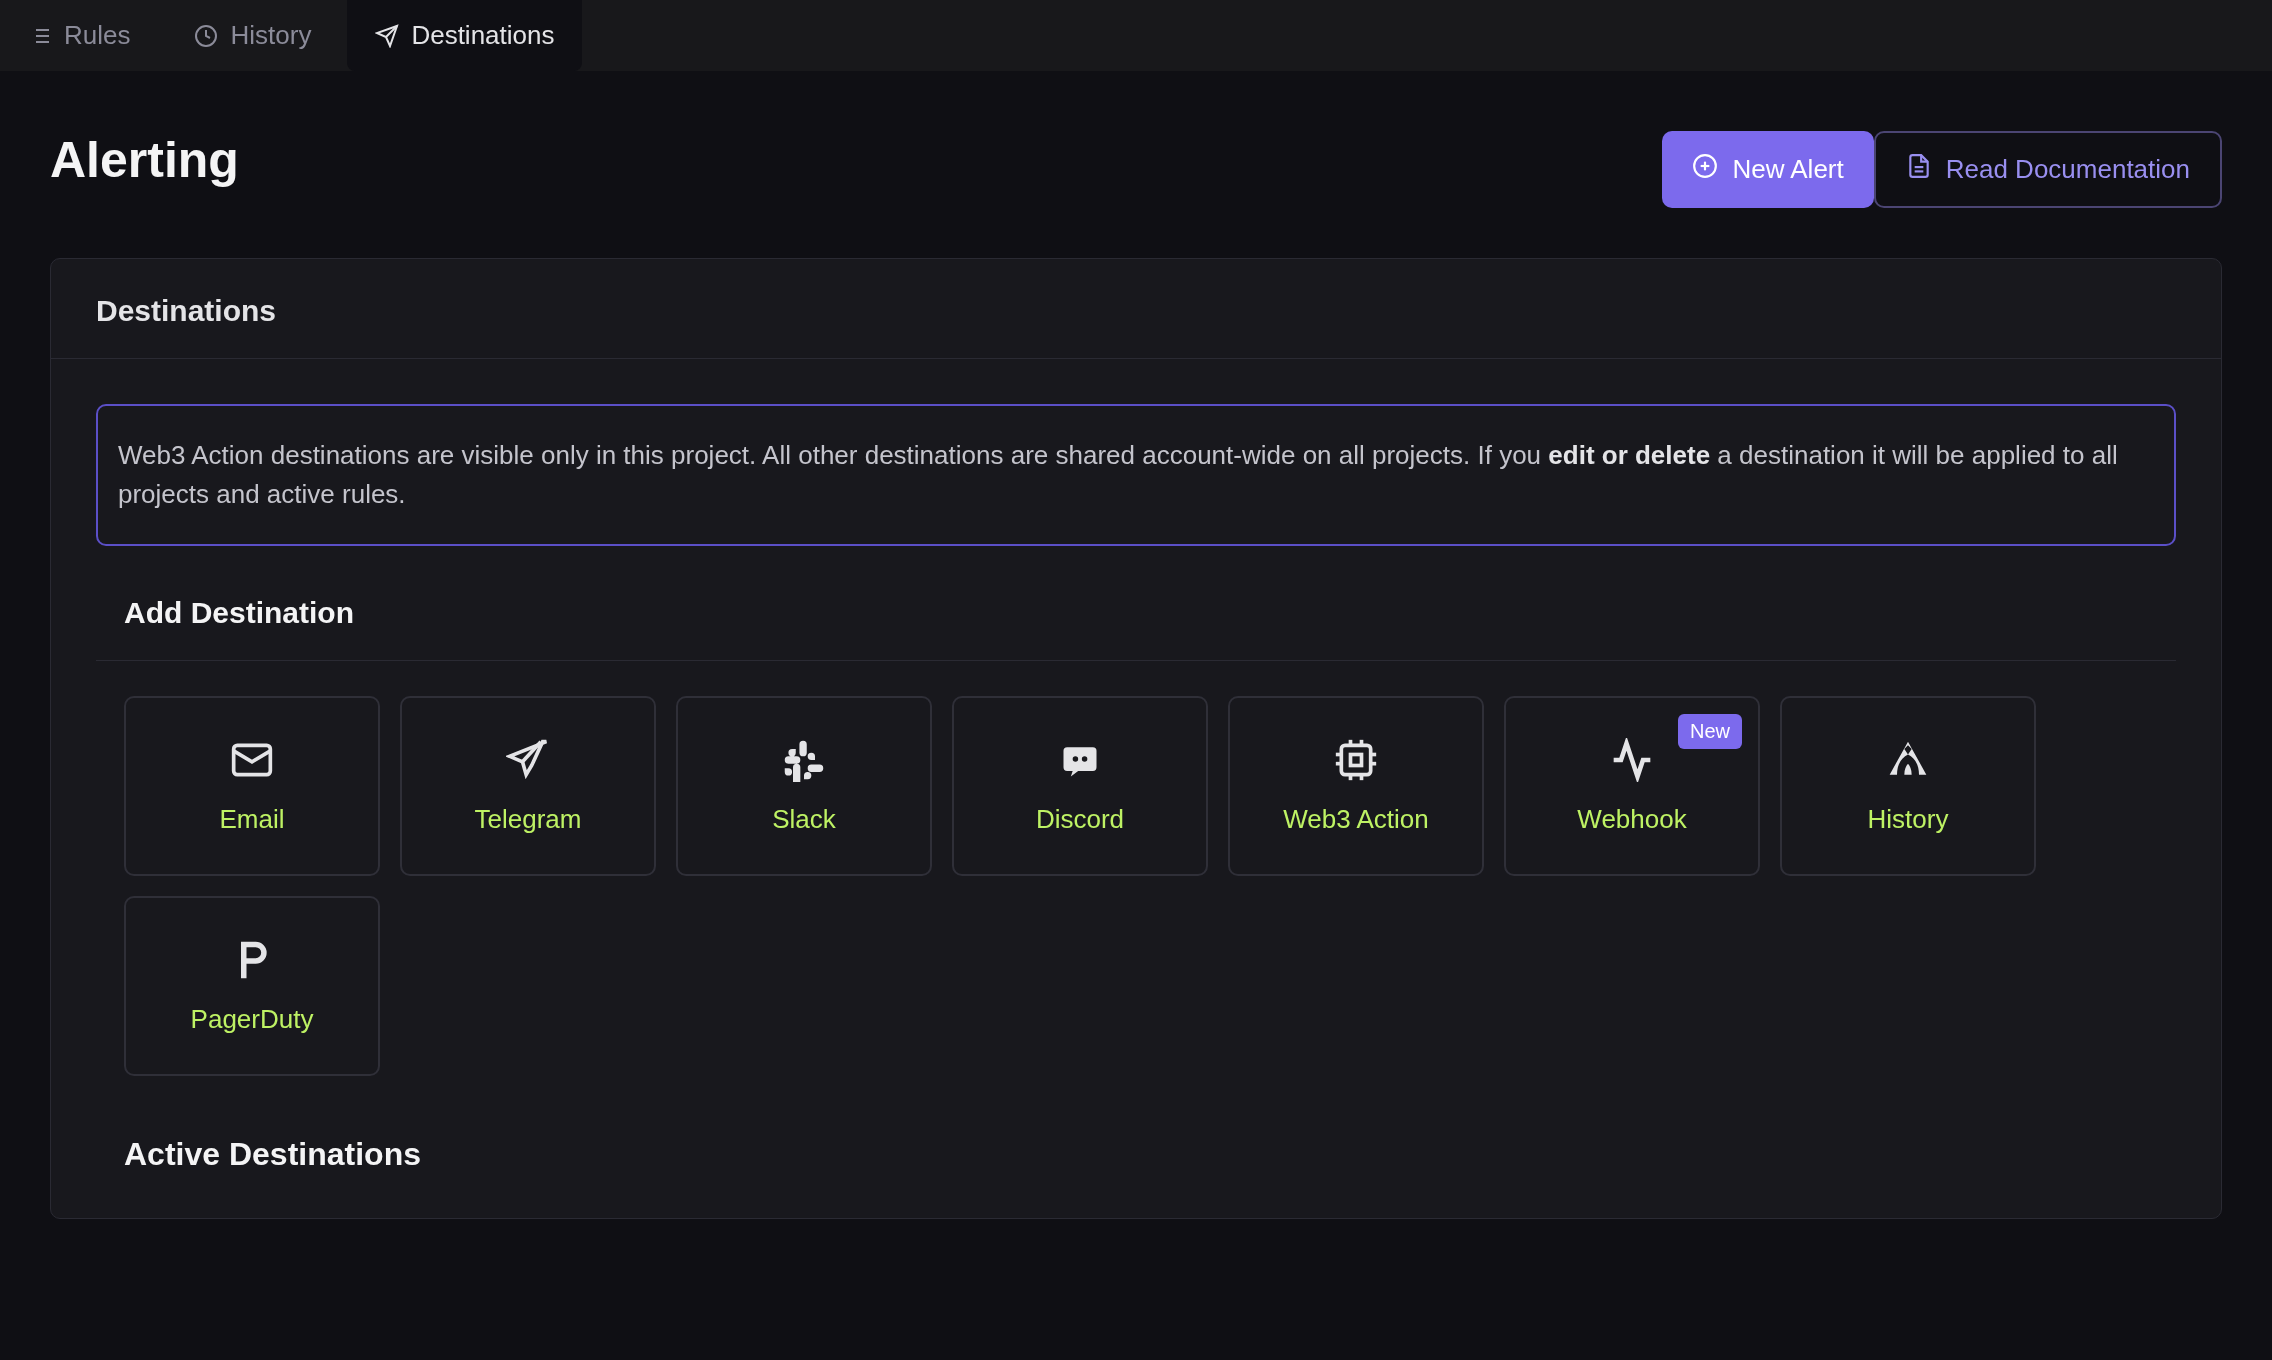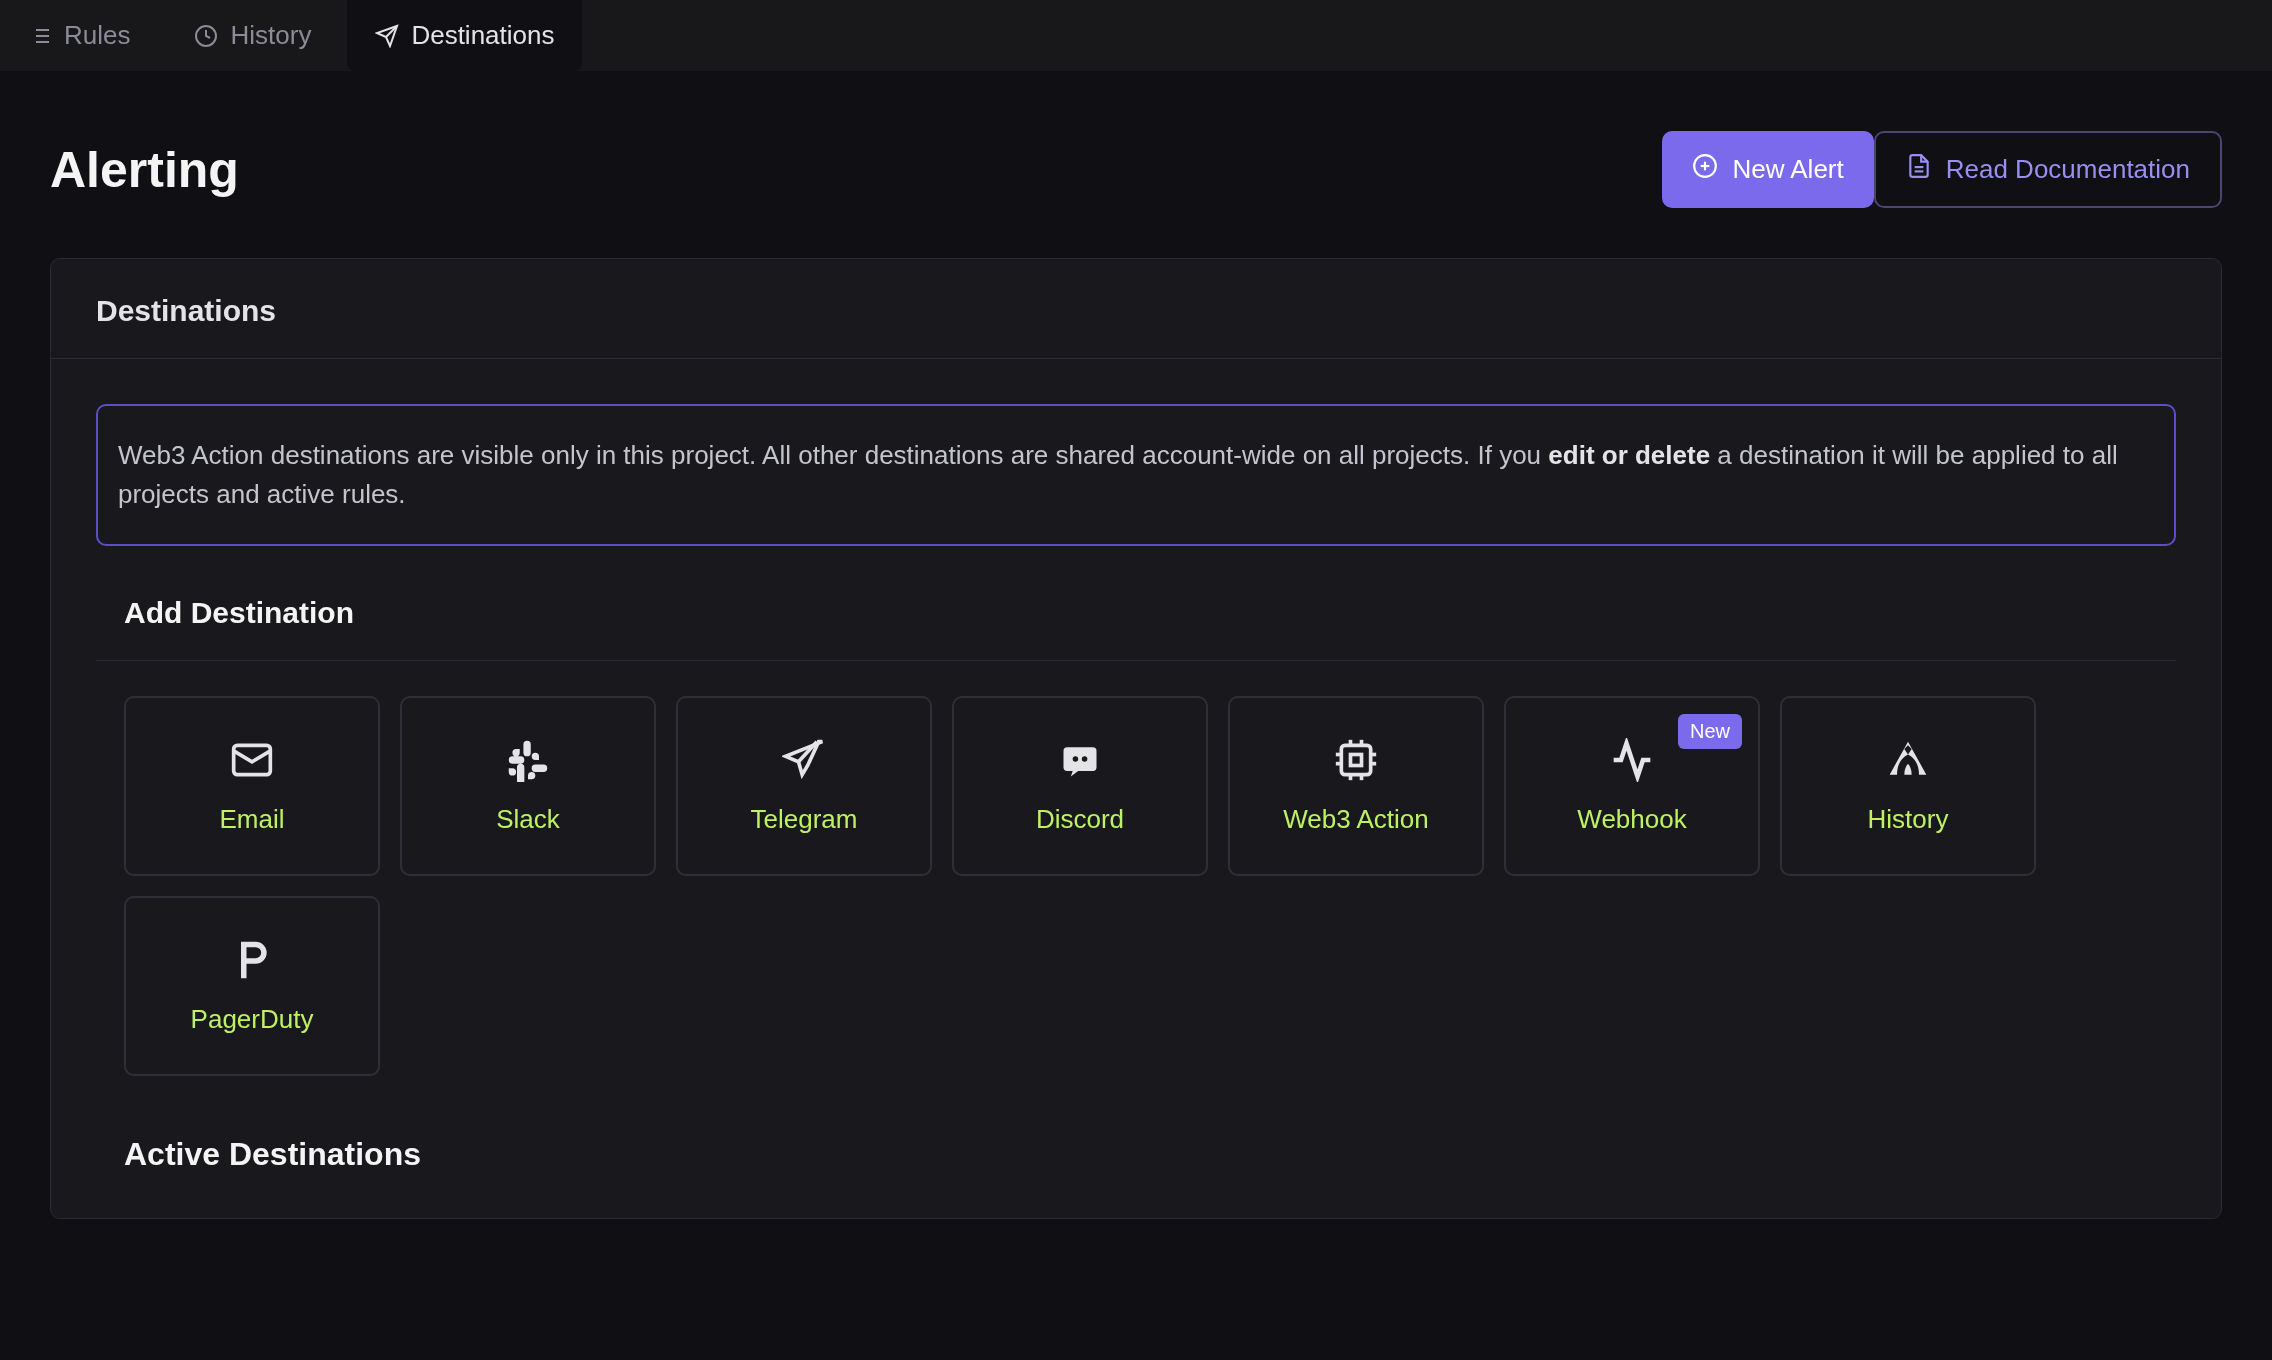--- a/index.html
+++ b/index.html
@@ -41,21 +41,21 @@
       display: flex;
       align-items: center;
       justify-content: center;
     }
     .page-content {
       padding: 60px 50px;
     }
     .header-row {
       display: flex;
       justify-content: space-between;
-      align-items: center;
+      align-items: flex-start;
       margin-bottom: 50px;
     }
     .page-title {
       font-size: 50px;
       font-weight: 700;
       color: #f4f4f5;
     }
     .header-buttons {
       display: flex;
     }
@@ -252,34 +252,34 @@
           <span class="dest-icon">
             <svg width="44" height="44" viewBox="0 0 24 24" fill="none" stroke="currentColor" stroke-width="2">
                 <rect x="2" y="4" width="20" height="16" rx="2"></rect>
                 <polyline points="2,7 12,13 22,7"></polyline>
               </svg>
           </span>
           <span class="dest-label">Email</span>
         </div>
         <div class="dest-card">
           <span class="dest-icon">
-            <svg width="44" height="44" viewBox="0 0 24 24" fill="currentColor">
-                <path d="M5.5 10a2 2 0 1 1 0-4h2v2a2 2 0 0 1-2 2zm4-2V3.5a2 2 0 1 1 4 0V8a2 2 0 0 1-4 0zm4.5 2a2 2 0 1 1 4 0v2h-2a2 2 0 0 1-2-2zm2 4.5h4.5a2 2 0 1 1 0 4H16a2 2 0 0 1 0-4zm-2 4a2 2 0 1 1 0 4h-2v-2a2 2 0 0 1 2-2zm-4 2v4.5a2 2 0 1 1-4 0V16a2 2 0 0 1 4 0zm-4.5-2a2 2 0 1 1-4 0v-2h2a2 2 0 0 1 2 2zm-2-4.5H3.5a2 2 0 1 1 0-4H8a2 2 0 0 1 0 4z"></path>
-              </svg>
-          </span>
-          <span class="dest-label">Slack</span>
-        </div>
-        <div class="dest-card">
-          <span class="dest-icon">
             <svg width="44" height="44" viewBox="0 0 24 24" fill="none" stroke="currentColor" stroke-width="2">
                 <path d="M22 2L2 10l7 3 2 7 3-5 6-13z"></path>
                 <path d="M9 13l10-11"></path>
               </svg>
           </span>
           <span class="dest-label">Telegram</span>
+        </div>
+        <div class="dest-card">
+          <span class="dest-icon">
+            <svg width="44" height="44" viewBox="0 0 24 24" fill="currentColor">
+                <path d="M5.5 10a2 2 0 1 1 0-4h2v2a2 2 0 0 1-2 2zm4-2V3.5a2 2 0 1 1 4 0V8a2 2 0 0 1-4 0zm4.5 2a2 2 0 1 1 4 0v2h-2a2 2 0 0 1-2-2zm2 4.5h4.5a2 2 0 1 1 0 4H16a2 2 0 0 1 0-4zm-2 4a2 2 0 1 1 0 4h-2v-2a2 2 0 0 1 2-2zm-4 2v4.5a2 2 0 1 1-4 0V16a2 2 0 0 1 4 0zm-4.5-2a2 2 0 1 1-4 0v-2h2a2 2 0 0 1 2 2zm-2-4.5H3.5a2 2 0 1 1 0-4H8a2 2 0 0 1 0 4z"></path>
+              </svg>
+          </span>
+          <span class="dest-label">Slack</span>
         </div>
         <div class="dest-card">
           <span class="dest-icon">
             <svg width="44" height="44" viewBox="0 0 24 24" fill="currentColor">
                 <path d="M19 5H5a2 2 0 0 0-2 2v9a2 2 0 0 0 2 2h3l-1 3 4-3h8a2 2 0 0 0 2-2V7a2 2 0 0 0-2-2zm-9.5 8a1.5 1.5 0 1 1 0-3 1.5 1.5 0 0 1 0 3zm5 0a1.5 1.5 0 1 1 0-3 1.5 1.5 0 0 1 0 3z"></path>
               </svg>
           </span>
           <span class="dest-label">Discord</span>
         </div>
         <div class="dest-card">

